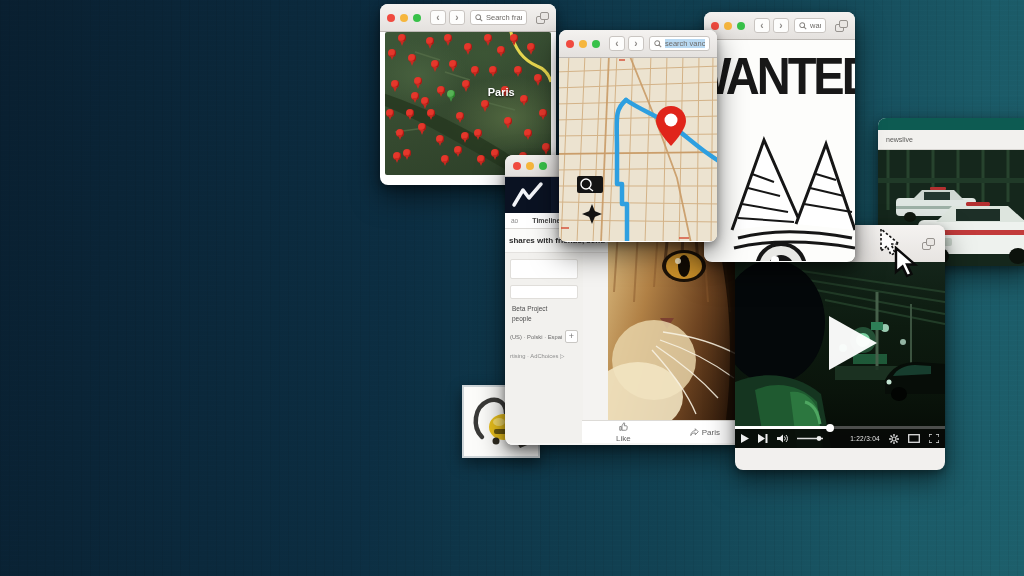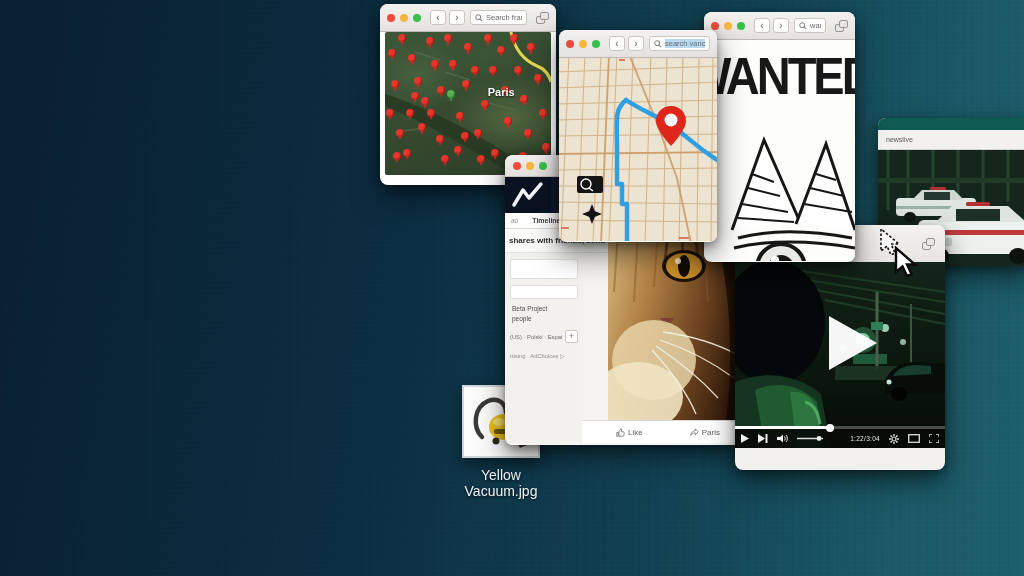--- a/index.html
+++ b/index.html
@@ -94,21 +94,21 @@
   #fb-langrow { display:flex; align-items:center; gap:3px; margin-top:8px; }
   #fb-langs { font-size:5.8px; color:#6b6b6b; white-space:nowrap; overflow:hidden; }
   #fb-addlang { width:13px; height:13px; border:1px solid #c9c7c3; background:#fff; border-radius:2px;
     font-size:9px; line-height:11px; text-align:center; color:#777; flex:0 0 auto; }
   #fb-footer { font-size:5.8px; color:#8c8c8c; margin-top:10px; white-space:nowrap; }
   #fb-photo { position:absolute; left:103px; top:77px; width:134px; height:188px; overflow:hidden;
     background:linear-gradient(105deg,#d9b97e 0%,#b08045 30%,#6e4421 62%,#38200e 88%,#1d1006 100%); }
   #fb-actionbar { position:absolute; left:77px; right:0; top:265px; height:23px; background:#fff;
     border-top:1px solid #dddbd7; display:flex; align-items:center; }
   .fb-action { display:flex; align-items:center; gap:3px; font-size:8px; color:#616161; }
-  #fb-like { margin-left:34px; } #fb-share { margin-left:auto; margin-right:22px; }
+  #fb-like { margin-left:34px;flex-direction:column; } #fb-share { margin-left:auto; margin-right:22px; }
   #fb-bottomstrip { position:absolute; left:0; right:0; bottom:0; height:2px; background:#f6f5f3; }
 
   
   #win-video { left:735px; top:225px; width:210px; height:245px; z-index:10; background:#f2f0ee; }
   #vid-chrome { height:37px; background:linear-gradient(180deg,#f5f3f1,#e7e4e1); display:flex; align-items:center; justify-content:flex-end; padding:0 10px; }
   #vid-scene { position:relative; height:186px; overflow:hidden;
     background:linear-gradient(180deg,#14251a 0%,#0d1b10 35%,#0a140b 70%,#050a05 100%); }
   #vid-controls { position:absolute; left:0; right:0; bottom:0; height:22px; background:rgba(8,10,8,0.92); }
   #vid-progress { position:absolute; left:0; right:0; top:0; height:3px; background:rgba(255,255,255,0.28); }
   #vid-progress-fill { position:relative; height:100%; background:#fff; }
@@ -593,24 +593,20 @@
       <ellipse cx="36" cy="36" rx="15" ry="13" fill="#e9c01d"></ellipse>
       <ellipse cx="31" cy="31" rx="6" ry="4" fill="#f6dd6a"></ellipse>
       <rect x="26" y="38" width="16" height="5" rx="2" fill="#6b5a10"></rect>
       <circle cx="28" cy="50" r="3.5" fill="#2e2a20"></circle>
       <circle cx="44" cy="50" r="3.5" fill="#2e2a20"></circle>
 
       <line x1="44" y1="40" x2="52" y2="50" stroke="#8a8a86" stroke-width="3"></line>
       <path d="M48,50 L62,46 L64,52 L52,57 Z" fill="#3c3a34"></path>
     </svg>
   </div>
-  <div id="vacuum-label">
-    <div>Yellow</div>
-    <div>Vacuum.jpg</div>
-  </div>
 </div>
 
 <svg id="cursor-dashed" width="28" height="32" viewBox="0 0 28 32">
   <path d="M4,2 L4,24 L10,19 L14,28 L18,26 L14,17 L22,17 Z" fill="rgba(255,255,255,0.85)" stroke="#111" stroke-width="1.6" stroke-dasharray="2.5 2"></path>
 </svg>
 <svg id="cursor-solid" width="30" height="34" viewBox="0 0 30 34">
   <path d="M5,2 L5,26 L11.5,20.5 L16,30 L20.5,28 L16,18.5 L24,18.5 Z" fill="#fff" stroke="#0a0a0a" stroke-width="2.4"></path>
 </svg>
 
 </body></html>

